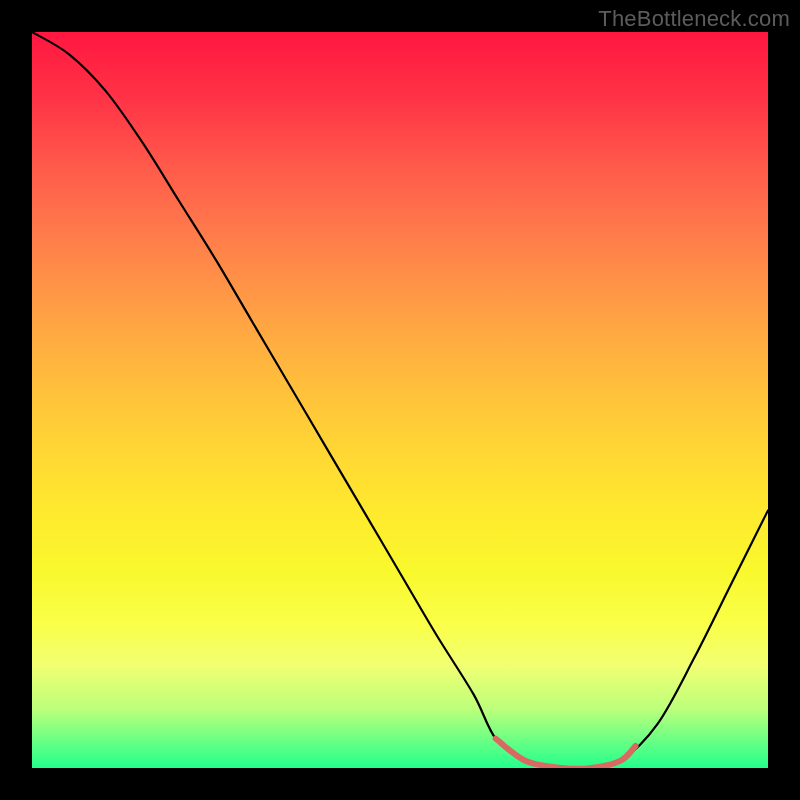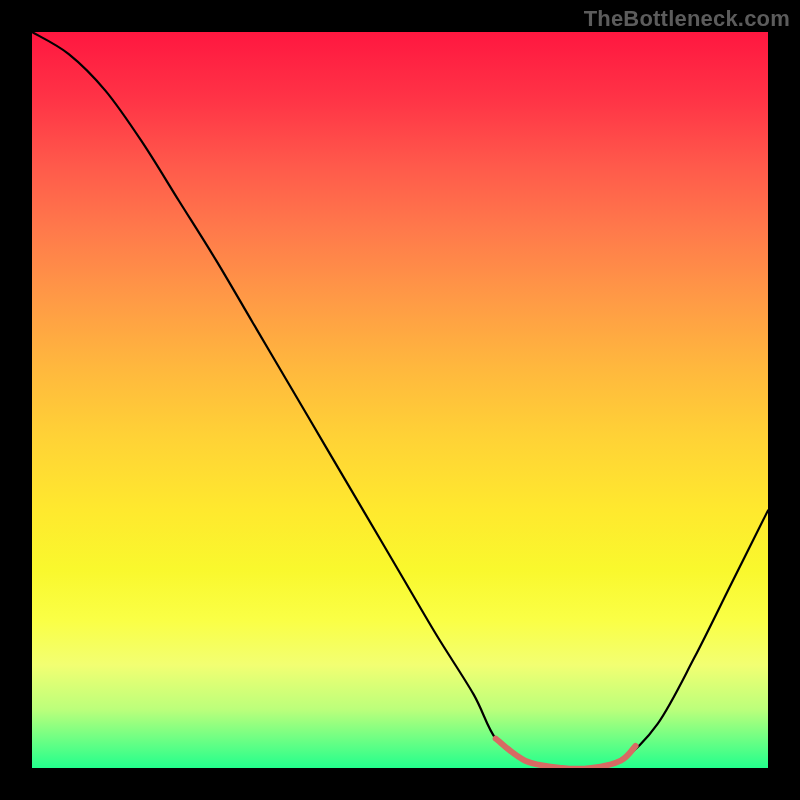--- a/index.html
+++ b/index.html
@@ -16,21 +16,21 @@
     width: 800px;
     height: 800px;
     background: #000;
   }
   .watermark {
     position: absolute;
     top: 6px;
     right: 10px;
     color: #5c5c5c;
     font-size: 22px;
-    font-weight: 700;
+    font-weight: 400;
     letter-spacing: 0.2px;
     z-index: 20;
     user-select: none;
   }
   .plot {
     position: absolute;
     left: 32px;
     top: 32px;
     width: 736px;
     height: 736px;

